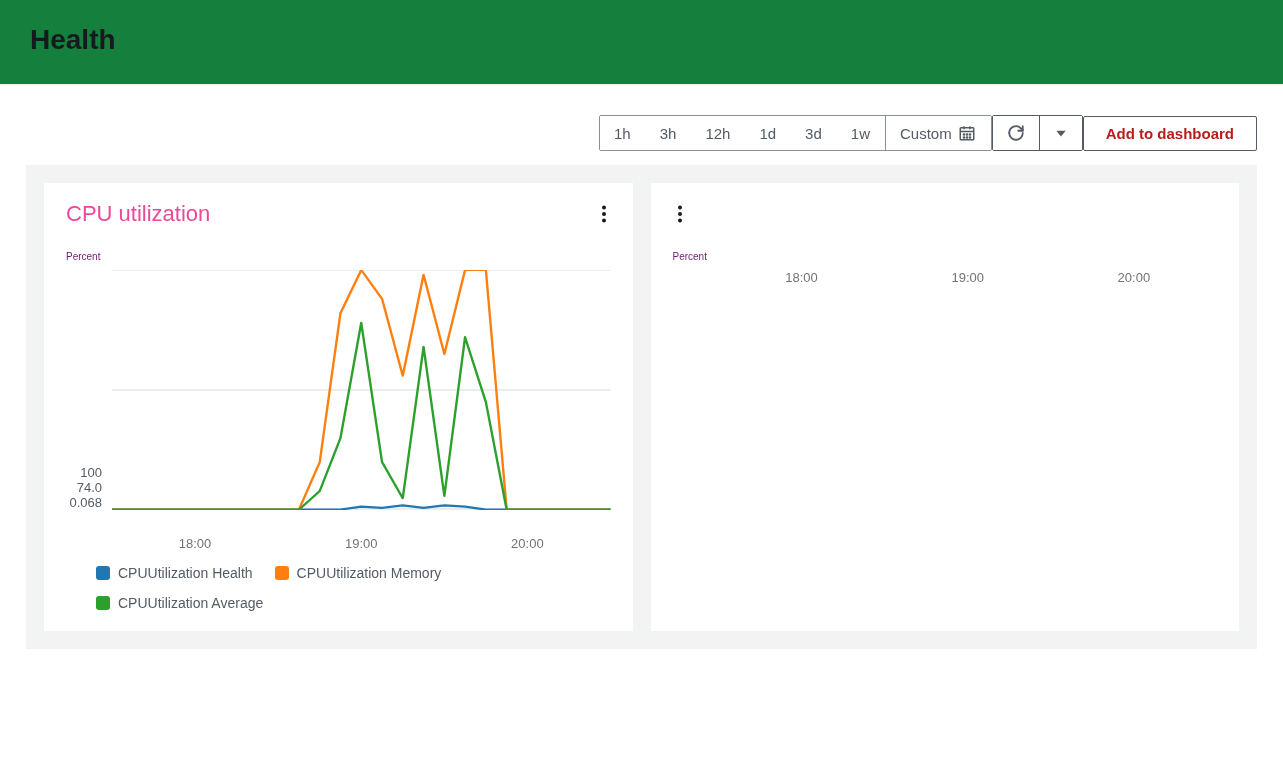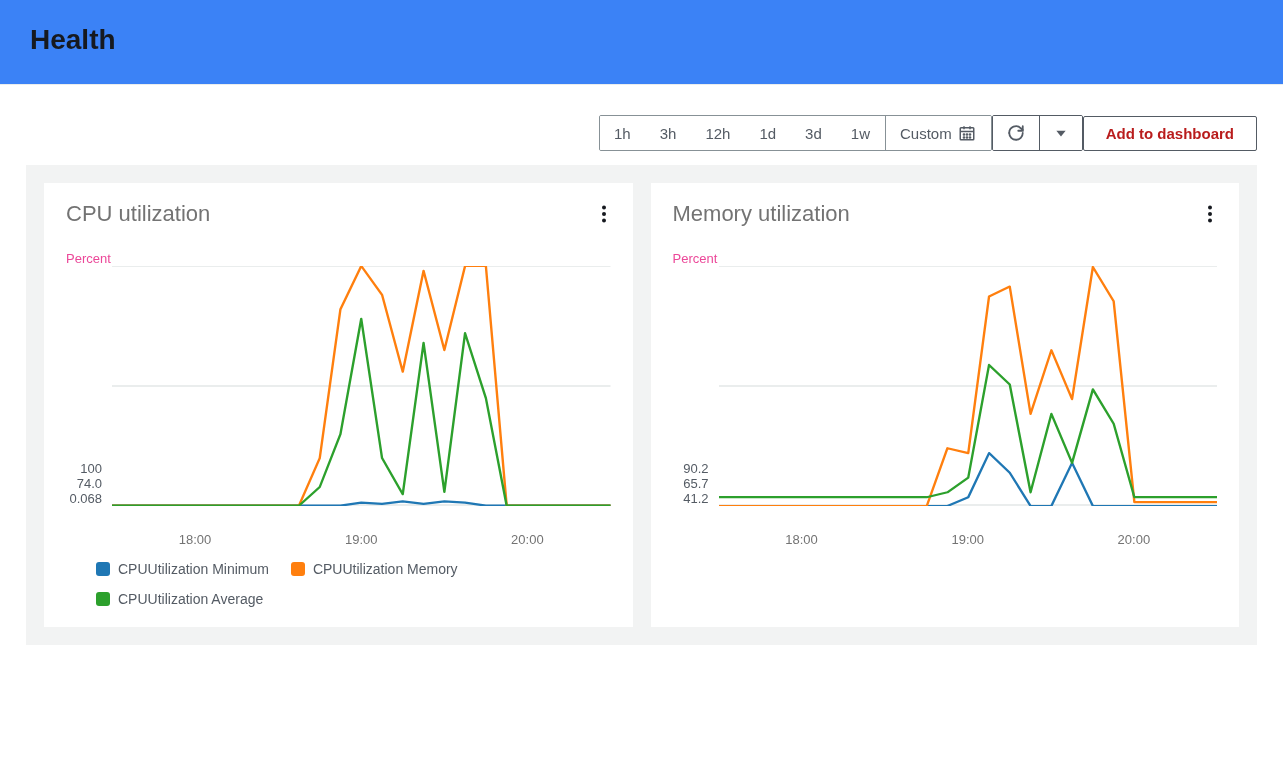--- a/index.html
+++ b/index.html
@@ -4,21 +4,21 @@
   <style>
     * { box-sizing: border-box; margin: 0; padding: 0; }
     body {
       font-family: "Amazon Ember", "Helvetica Neue", Arial, sans-serif;
       background: #ffffff;
       color: #16191f;
     }
     .header {
       padding: 24px 30px 28px;
       border-bottom: 1px solid #eaeded;
-      background: #3b82f6;
+      background: #15803d;
     }
     .header h1 {
       font-size: 28px;
       font-weight: 700;
       color: #16191f;
     }
     .toolbar {
       display: flex;
       justify-content: flex-end;
       padding: 30px 26px 14px;
@@ -91,30 +91,30 @@
     }
     .chart-card-header {
       display: flex;
       justify-content: space-between;
       align-items: flex-start;
       margin-bottom: 20px;
     }
     .chart-title {
       font-size: 22px;
       font-weight: 400;
-      color: #737373;
+      color: #ec4899;
     }
     .kebab {
       cursor: pointer;
       padding: 4px;
     }
     .y-label {
-      font-size: 13px;
-      color: #ec4899;
-      margin-bottom: 0;
+      font-size: 10px;
+      color: #701a75;
+      margin-bottom: 8px;
     }
     .plot-wrap {
       position: relative;
       height: 260px;
       display: flex;
     }
     .y-ticks {
       display: flex;
       flex-direction: column;
       justify-content: flex-end;
@@ -250,58 +250,40 @@
         </div>
       </div>
       <div class="x-ticks">
         <span>18:00</span>
         <span>19:00</span>
         <span>20:00</span>
       </div>
       <div class="legend">
         <div class="legend-item">
           <span class="legend-dot" style="background: rgb(31, 119, 180);"></span>
-          <span>CPUUtilization Minimum</span>
+          <span>CPUUtilization Health</span>
         </div>
         <div class="legend-item">
           <span class="legend-dot" style="background: rgb(255, 127, 14);"></span>
           <span>CPUUtilization Memory</span>
         </div>
         <div class="legend-item">
           <span class="legend-dot" style="background: rgb(44, 160, 44);"></span>
           <span>CPUUtilization Average</span>
         </div>
       </div>
     </div>
     <div class="chart-card">
       <div class="chart-card-header">
-        <div class="chart-title">Memory utilization</div>
         <div class="kebab"><svg width="6" height="18" viewBox="0 0 6 18" fill="#16191f">
             <circle cx="3" cy="2.5" r="2"></circle>
             <circle cx="3" cy="9" r="2"></circle>
             <circle cx="3" cy="15.5" r="2"></circle>
           </svg></div>
       </div>
       <div class="y-label">Percent</div>
-      <div class="plot-wrap">
-        <div class="y-ticks">
-          <span>90.2</span>
-          <span>65.7</span>
-          <span>41.2</span>
-        </div>
-        <div class="plot-area">
-          <svg class="plot-svg" viewBox="0 0 460 240" preserveAspectRatio="none">
-            <line x1="0" x2="460" y1="0" y2="0" class="gridline"></line>
-            <line x1="0" x2="460" y1="120" y2="120" class="gridline"></line>
-            <line x1="0" x2="460" y1="239" y2="239" class="gridline"></line>
-            <polyline points="0.0,240.0 19.2,240.0 38.3,240.0 57.5,240.0 76.7,240.0 95.8,240.0 115.0,240.0 134.2,240.0 153.3,240.0 172.5,240.0 191.7,240.0 210.8,240.0 230.0,231.2 249.2,187.1 268.3,206.7 287.5,240.0 306.7,240.0 325.8,196.9 345.0,240.0 364.2,240.0 383.3,240.0 402.5,240.0 421.7,240.0 440.8,240.0 460.0,240.0" class="series-line" stroke="#1f77b4"></polyline>
-            <polyline points="0.0,240.0 19.2,240.0 38.3,240.0 57.5,240.0 76.7,240.0 95.8,240.0 115.0,240.0 134.2,240.0 153.3,240.0 172.5,240.0 191.7,240.0 210.8,182.2 230.0,187.1 249.2,30.4 268.3,20.6 287.5,147.9 306.7,84.2 325.8,133.2 345.0,1.0 364.2,35.3 383.3,236.1 402.5,236.1 421.7,236.1 440.8,236.1 460.0,236.1" class="series-line" stroke="#ff7f0e"></polyline>
-            <polyline points="0.0,231.2 19.2,231.2 38.3,231.2 57.5,231.2 76.7,231.2 95.8,231.2 115.0,231.2 134.2,231.2 153.3,231.2 172.5,231.2 191.7,231.2 210.8,226.3 230.0,211.6 249.2,98.9 268.3,118.5 287.5,226.3 306.7,147.9 325.8,196.9 345.0,123.4 364.2,157.7 383.3,231.2 402.5,231.2 421.7,231.2 440.8,231.2 460.0,231.2" class="series-line" stroke="#2ca02c"></polyline>
-          </svg>
-        </div>
-      </div>
       <div class="x-ticks">
         <span>18:00</span>
         <span>19:00</span>
         <span>20:00</span>
       </div>
     </div>
   </div>
 
 </body></html>

